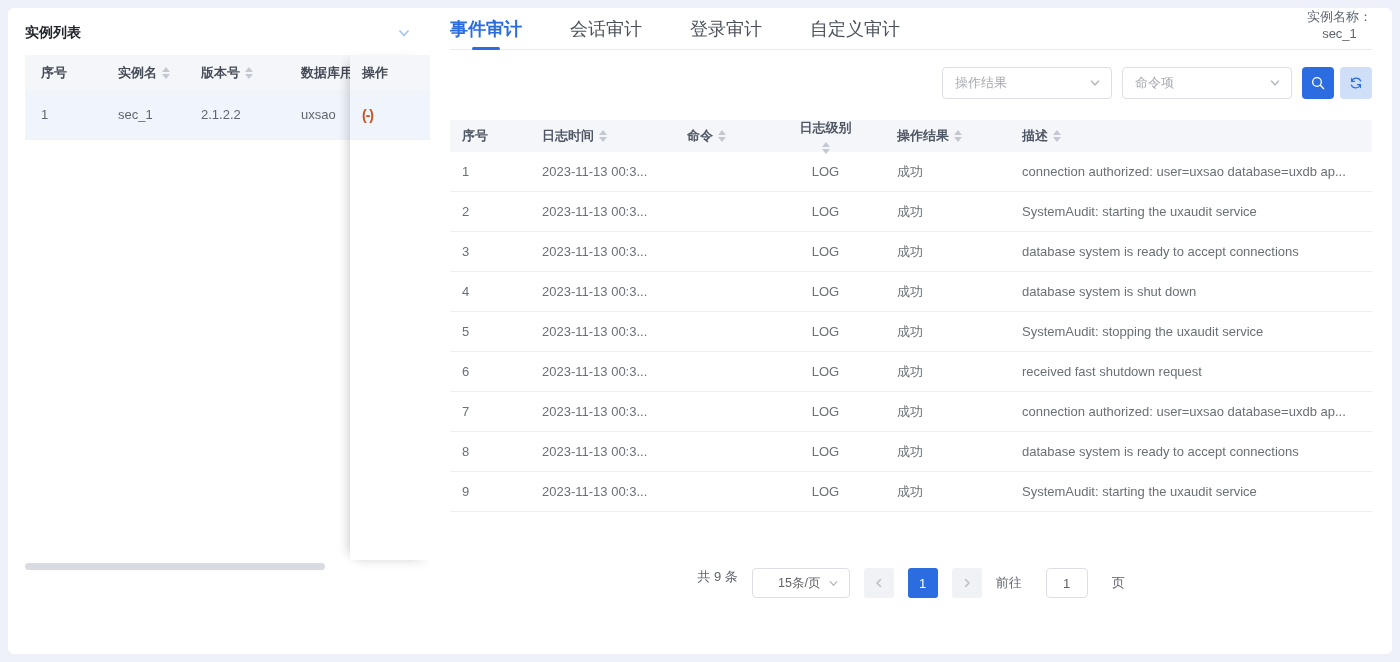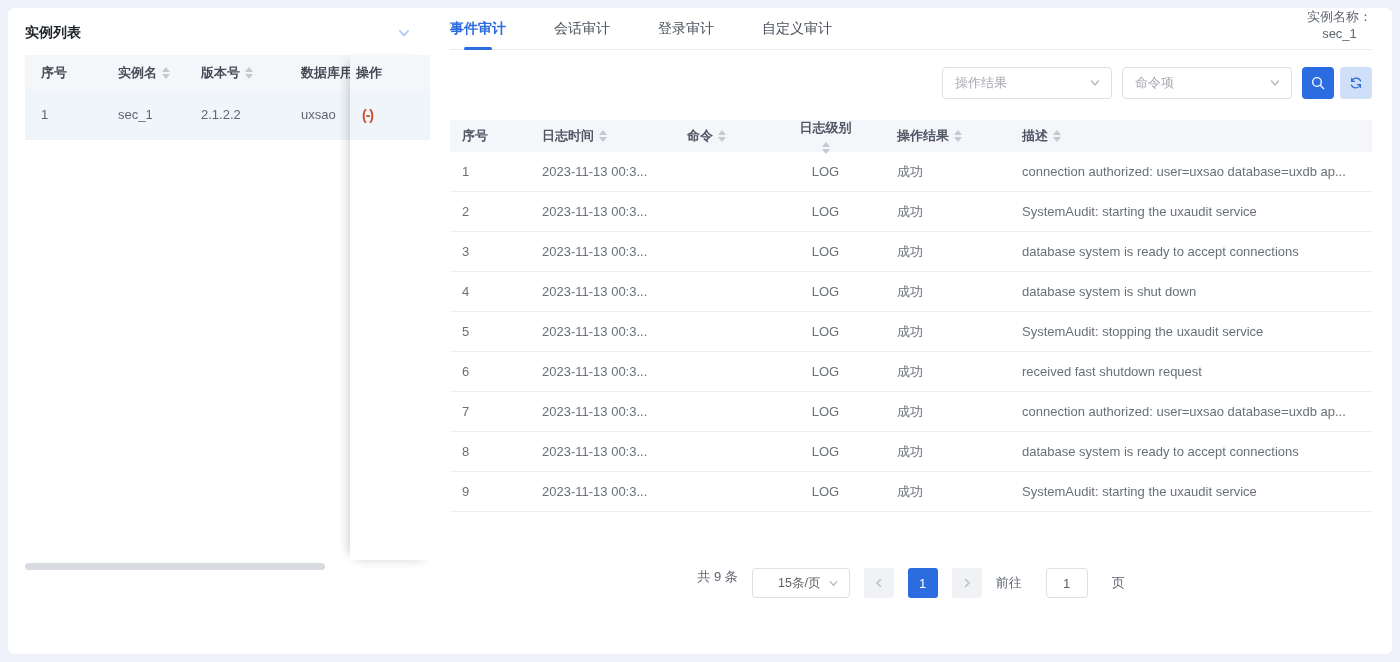--- a/index.html
+++ b/index.html
@@ -32,35 +32,35 @@
   .lhead-row .lc { font-weight:600; color:#454b56; }
   .ldata-row .lc { color:#5f6570; }
 
   
   .fixed-col {
     position:absolute; top:47px; right:0; width:80px; height:505px; background:#fff;
     box-shadow:-8px 0 10px -6px rgba(0,0,0,.18), 0 8px 10px -6px rgba(0,0,0,.10);
     z-index:3;
   }
   .fixed-head { height:35px; background:#f4f6fa; display:flex; align-items:center;
-                padding-left:6px; font-size:13px; font-weight:600; color:#454b56; }
+                padding-left:12px; font-size:13px; font-weight:600; color:#454b56; }
   .fixed-cell { height:50px; background:#f0f5fc; display:flex; align-items:center;
                 padding-left:12px; border-bottom:1px solid #f0f2f7; }
   .link-glyph { color:#cc4e21; font-weight:700; font-size:14px; letter-spacing:-1px; cursor:pointer; }
 
   .hscrollbar { position:absolute; left:17px; top:555px; width:300px; height:7px;
                 border-radius:4px; background:#d8dbe1; cursor:pointer; }
 
   
   .right-card {
     position:relative; width:962px; height:646px; background:#fff;
     border-radius:0 6px 6px 0; padding:0 20px; flex:none;
   }
   .tabs-row { display:flex; align-items:stretch; height:42px; border-bottom:1px solid #e7eaf0; }
-  .tab { position:relative; display:flex; align-items:center; font-size:14px; color:#4b515c;
+  .tab { position:relative; display:flex; align-items:center; font-size:18px; color:#4b515c;
          margin-right:48px; cursor:pointer;font-family:Liberation Mono, monospace; }
   .tab.active { color:#2b6ce0; font-weight:700; }
   .tab.active::after { content:""; position:absolute; left:50%; bottom:-1px; transform:translateX(-50%);
          width:28px; height:3px; border-radius:2px; background:#2b6ce0; }
   .instance-name { margin-left:auto; display:flex; align-items:center; font-size:13px; color:#5f6570;flex-direction:column; }
 
   .filter-row { margin-top:17px; height:32px; display:flex; justify-content:flex-end; align-items:center; gap:10px; }
   .select-box { width:170px; height:32px; border:1px solid #dcdfe6; border-radius:4px; background:#fff;
                 display:flex; align-items:center; justify-content:space-between;
                 padding:0 10px 0 12px; cursor:pointer; }

